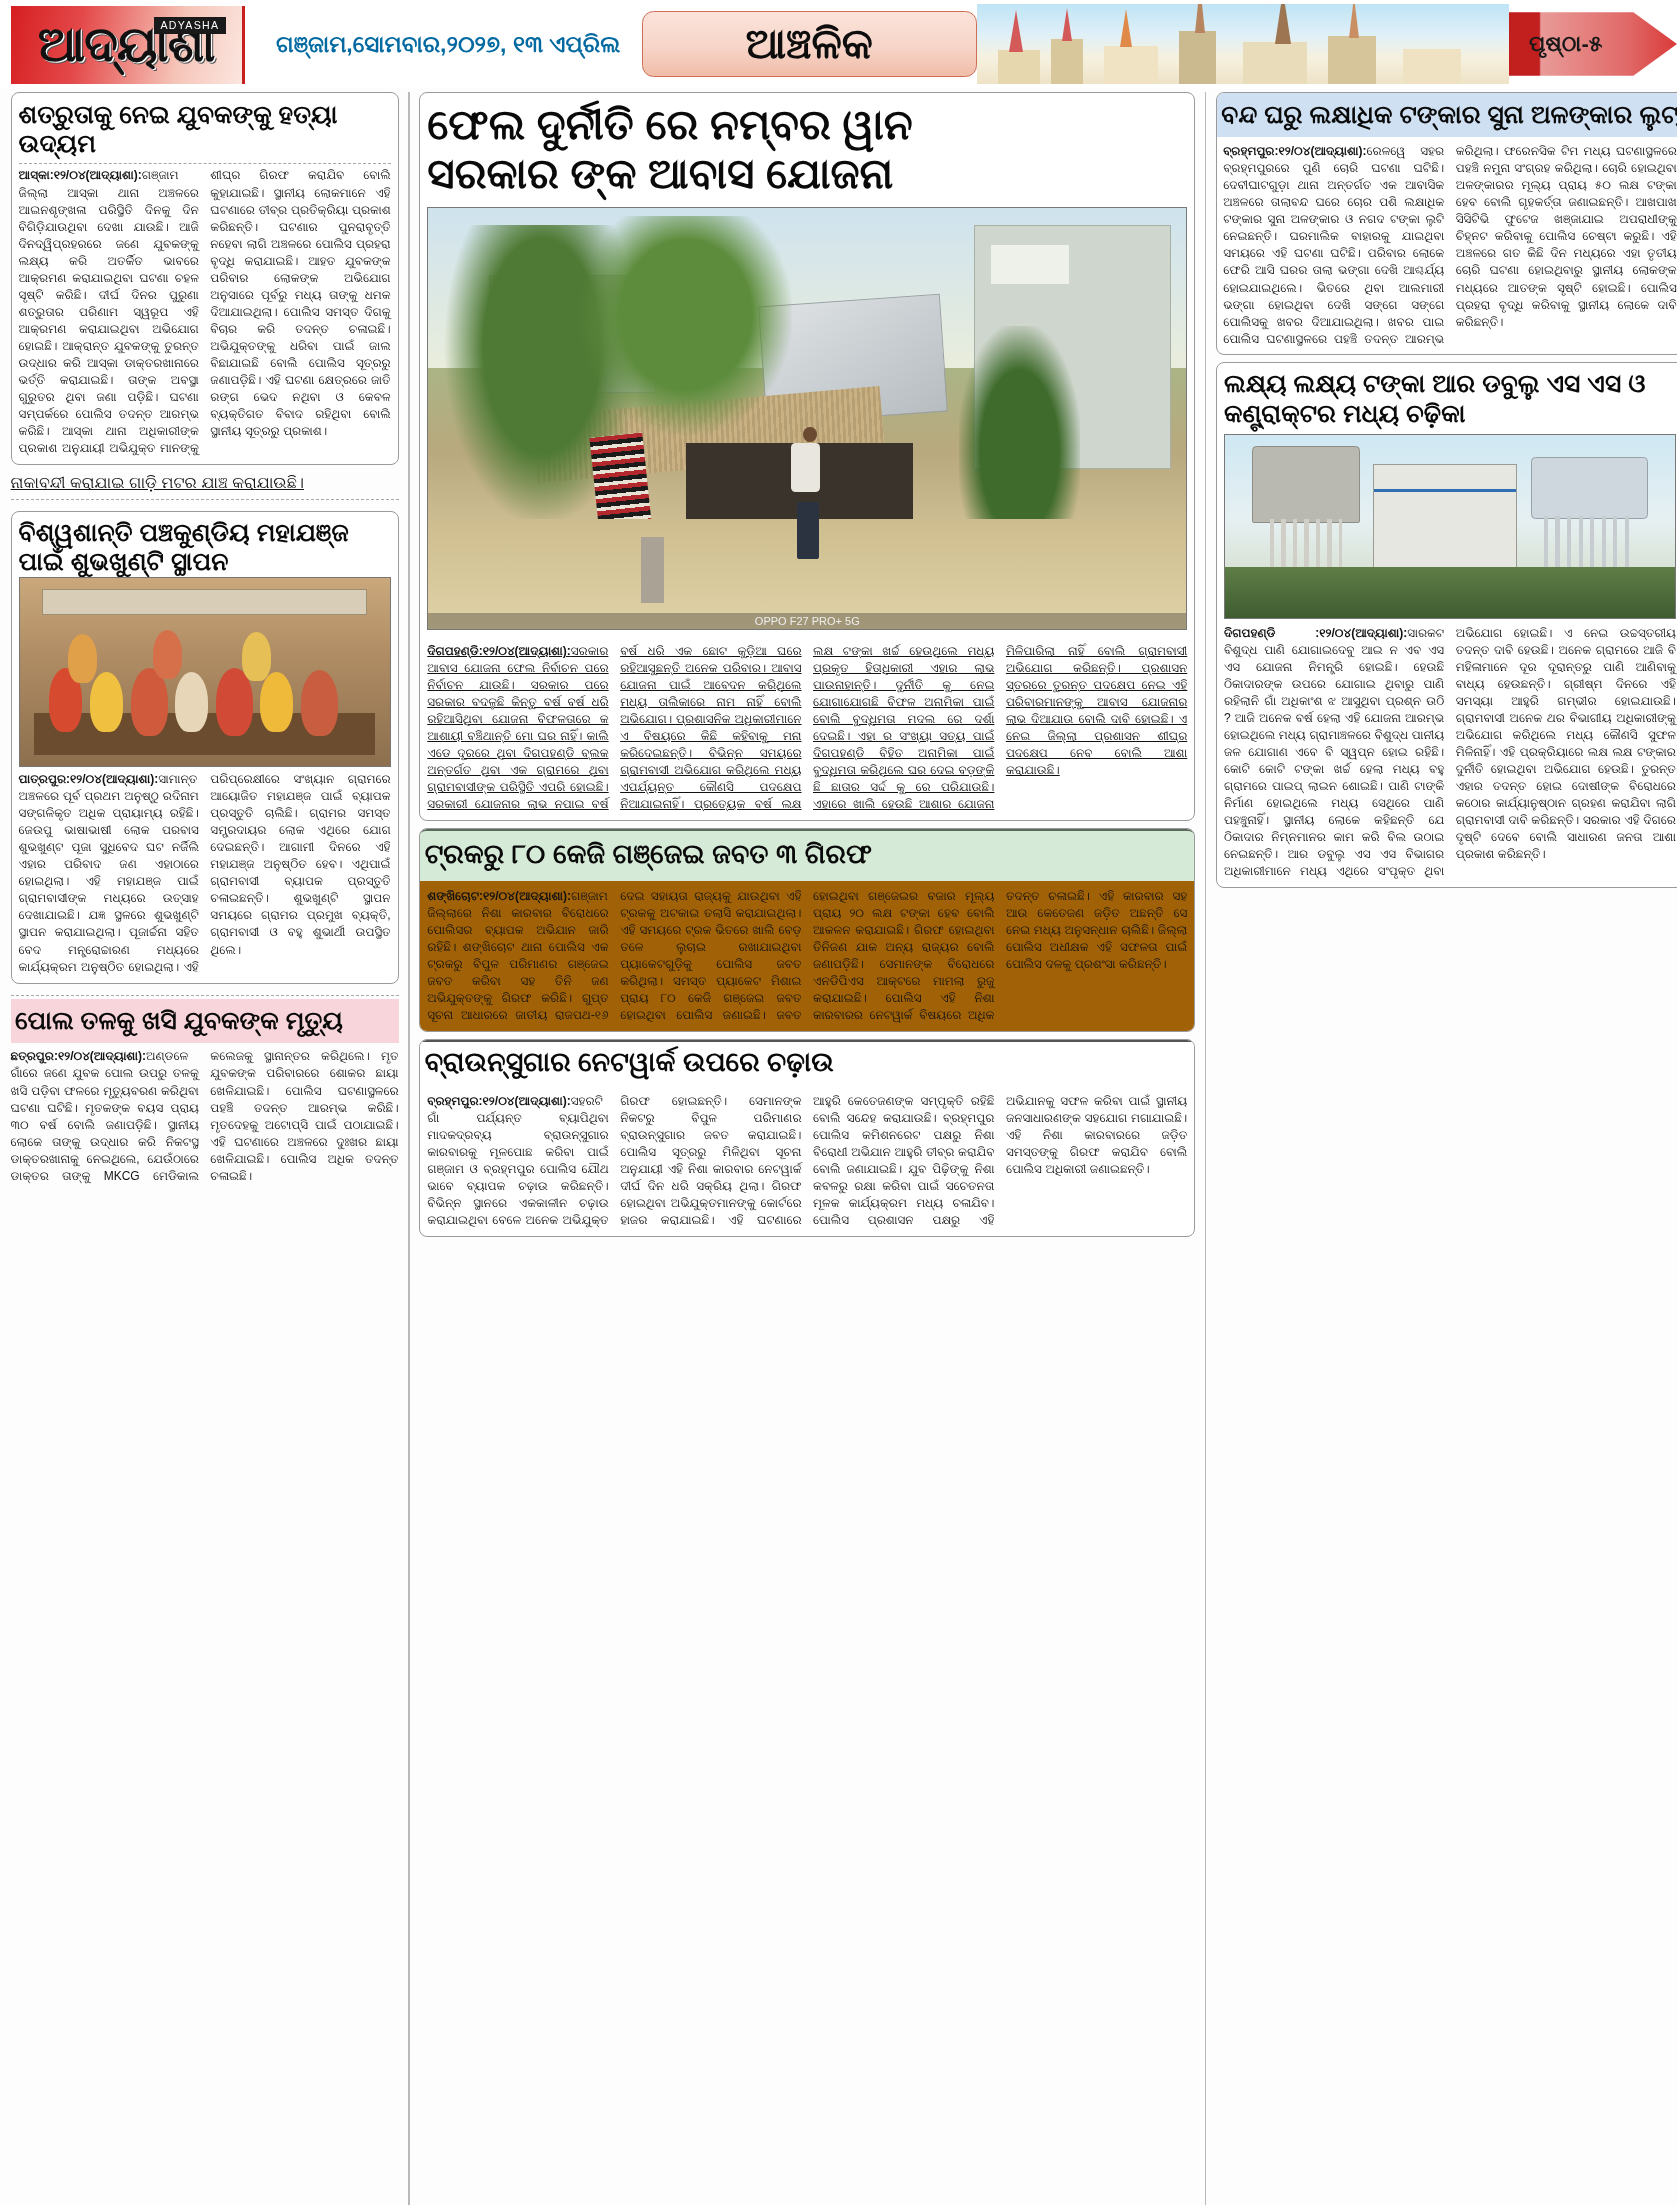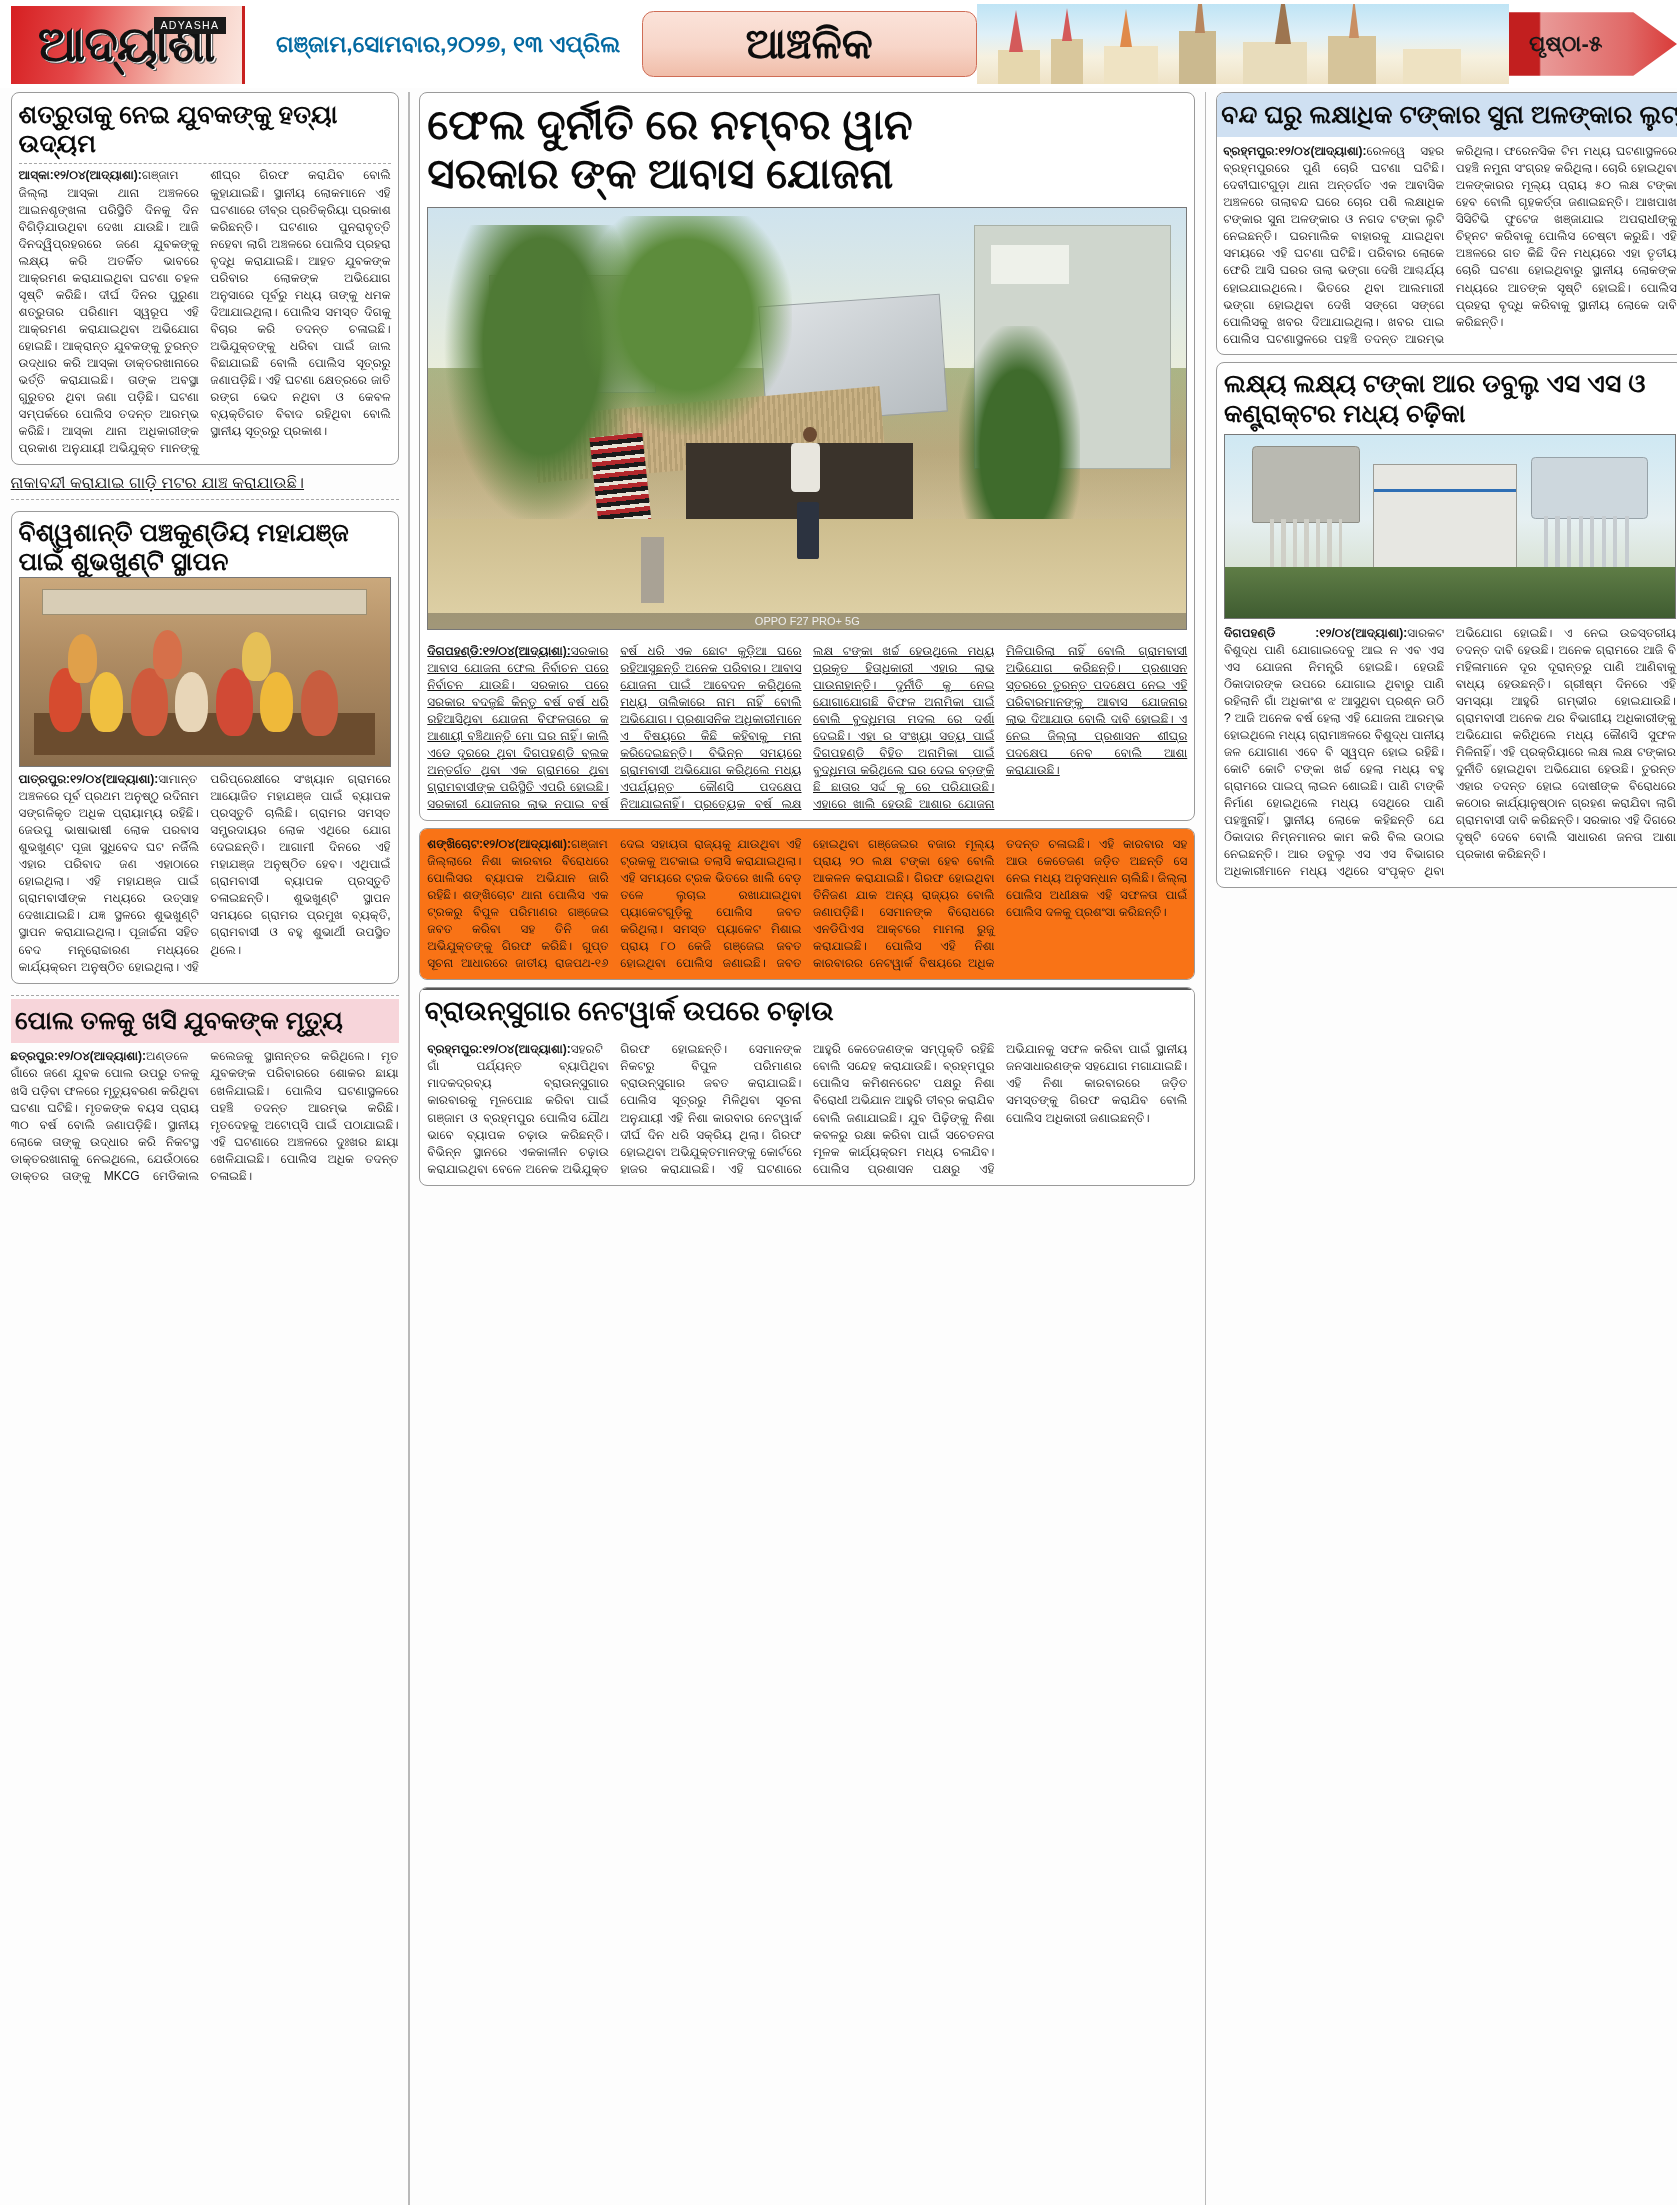--- a/index.html
+++ b/index.html
@@ -351,21 +351,22 @@
           <div class="man-legs"></div>
           <div class="cap">OPPO F27 PRO+ 5G</div>
         </div>
 
         <div class="body-cols c4" style="margin-top:13px;text-decoration:underline;">
           <p><span class="byline">ଦିଗପହଣ୍ଡି:୧୨/୦୪(ଆଦ୍ୟାଶା):</span><span>ସରକାର ଆବାସ ଯୋଜନା ଫେଲ ନିର୍ବାଚନ ପରେ ନିର୍ବାଚନ ଯାଉଛି। ସରକାର ପରେ ସରକାର ବଦଳୁଛି କିନ୍ତୁ ବର୍ଷ ବର୍ଷ ଧରି ରହିଆସିଥିବା ଯୋଜନା ବିଫଳତାରେ କ ଆଶାୟୀ ବଞ୍ଚିଥାନ୍ତି ମୋ ଘର ନାହିଁ। କାଲି ଏଡେ ଦୂରରେ ଥିବା ଦିଗପହଣ୍ଡି ବ୍ଲକ ଅନ୍ତର୍ଗତ ଥିବା ଏକ ଗ୍ରାମରେ ଥିବା ଗ୍ରାମବାସୀଙ୍କ ପରିସ୍ଥିତି ଏପରି ହୋଇଛି। ସରକାରୀ ଯୋଜନାର ଲାଭ ନପାଇ ବର୍ଷ ବର୍ଷ ଧରି ଏକ ଛୋଟ କୁଡ଼ିଆ ଘରେ ରହିଆସୁଛନ୍ତି ଅନେକ ପରିବାର। ଆବାସ ଯୋଜନା ପାଇଁ ଆବେଦନ କରିଥିଲେ ମଧ୍ୟ ତାଲିକାରେ ନାମ ନାହିଁ ବୋଲି ଅଭିଯୋଗ। ପ୍ରଶାସନିକ ଅଧିକାରୀମାନେ ଏ ବିଷୟରେ କିଛି କହିବାକୁ ମନା କରିଦେଇଛନ୍ତି। ବିଭିନ୍ନ ସମୟରେ ଗ୍ରାମବାସୀ ଅଭିଯୋଗ କରିଥିଲେ ମଧ୍ୟ ଏପର୍ଯ୍ୟନ୍ତ କୌଣସି ପଦକ୍ଷେପ ନିଆଯାଇନାହିଁ। ପ୍ରତ୍ୟେକ ବର୍ଷ ଲକ୍ଷ ଲକ୍ଷ ଟଙ୍କା ଖର୍ଚ୍ଚ ହେଉଥିଲେ ମଧ୍ୟ ପ୍ରକୃତ ହିତାଧିକାରୀ ଏହାର ଲାଭ ପାଉନାହାନ୍ତି। ଦୁର୍ନୀତି କୁ ନେଇ ଯୋଗାଯୋଗଛି ବିଫଳ ଅନାମିକା ପାଇଁ ବୋଲି ବୁଦ୍ଧିମତା ମଦଲ ରେ ଦର୍ଶା ଦେଇଛି। ଏହା ର ସଂଖ୍ୟା ସତ୍ୟ ପାଇଁ ଦିଗପହଣ୍ଡି ବିହିତ ଅନାମିକା ପାଇଁ ବୁଦ୍ଧିମତା କରିଥିଲେ ଘର ଦେଇ ବଡ଼ଙ୍କି ଛି ଛାତାର ସର୍ଦ୍ଦ କୁ ରେ ପରିଯାଉଛି। ଏହାରେ ଖାଲି ହେଉଛି ଆଶାର ଯୋଜନା ମିଳିପାରିଲା ନାହିଁ ବୋଲି ଗ୍ରାମବାସୀ ଅଭିଯୋଗ କରିଛନ୍ତି। ପ୍ରଶାସନ ସ୍ତରରେ ତୁରନ୍ତ ପଦକ୍ଷେପ ନେଇ ଏହି ପରିବାରମାନଙ୍କୁ ଆବାସ ଯୋଜନାର ଲାଭ ଦିଆଯାଉ ବୋଲି ଦାବି ହୋଇଛି। ଏ ନେଇ ଜିଲ୍ଲା ପ୍ରଶାସନ ଶୀଘ୍ର ପଦକ୍ଷେପ ନେବ ବୋଲି ଆଶା କରାଯାଉଛି।</span></p>
         </div>
       </div>
 
       <div class="box" style="padding:0;overflow:hidden;">
-        <div class="body-cols c4" style="padding:7px;background:#f97316;">
+        <div class="hl hl-md hl-band-green">ଟ୍ରକରୁ ୮୦ କେଜି ଗଞ୍ଜେଇ ଜବତ ୩ ଗିରଫ</div>
+        <div class="body-cols c4" style="padding:7px;background:#a16207;">
           <p><span class="byline">ଶଙ୍ଖିଚୋଟ:୧୨/୦୪(ଆଦ୍ୟାଶା):</span><span>ଗଞ୍ଜାମ ଜିଲ୍ଲାରେ ନିଶା କାରବାର ବିରୋଧରେ ପୋଲିସର ବ୍ୟାପକ ଅଭିଯାନ ଜାରି ରହିଛି। ଶଙ୍ଖିଚୋଟ ଥାନା ପୋଲିସ ଏକ ଟ୍ରକରୁ ବିପୁଳ ପରିମାଣର ଗଞ୍ଜେଇ ଜବତ କରିବା ସହ ତିନି ଜଣ ଅଭିଯୁକ୍ତଙ୍କୁ ଗିରଫ କରିଛି। ଗୁପ୍ତ ସୂଚନା ଆଧାରରେ ଜାତୀୟ ରାଜପଥ-୧୬ ଦେଇ ସହାୟତା ରାଜ୍ୟକୁ ଯାଉଥିବା ଏହି ଟ୍ରକକୁ ଅଟକାଇ ତଲାସି କରାଯାଇଥିଲା। ଏହି ସମୟରେ ଟ୍ରକ ଭିତରେ ଖାଲି ବେଡ଼ ତଳେ ଲୁଚାଇ ରଖାଯାଇଥିବା ପ୍ୟାକେଟଗୁଡ଼ିକୁ ପୋଲିସ ଜବତ କରିଥିଲା। ସମସ୍ତ ପ୍ୟାକେଟ ମିଶାଇ ପ୍ରାୟ ୮୦ କେଜି ଗଞ୍ଜେଇ ଜବତ ହୋଇଥିବା ପୋଲିସ ଜଣାଇଛି। ଜବତ ହୋଇଥିବା ଗଞ୍ଜେଇର ବଜାର ମୂଲ୍ୟ ପ୍ରାୟ ୨୦ ଲକ୍ଷ ଟଙ୍କା ହେବ ବୋଲି ଆକଳନ କରାଯାଇଛି। ଗିରଫ ହୋଇଥିବା ତିନିଜଣ ଯାକ ଅନ୍ୟ ରାଜ୍ୟର ବୋଲି ଜଣାପଡ଼ିଛି। ସେମାନଙ୍କ ବିରୋଧରେ ଏନଡିପିଏସ ଆକ୍ଟରେ ମାମଲା ରୁଜୁ କରାଯାଇଛି। ପୋଲିସ ଏହି ନିଶା କାରବାରର ନେଟୱାର୍କ ବିଷୟରେ ଅଧିକ ତଦନ୍ତ ଚଳାଇଛି। ଏହି କାରବାର ସହ ଆଉ କେତେଜଣ ଜଡ଼ିତ ଅଛନ୍ତି ସେ ନେଇ ମଧ୍ୟ ଅନୁସନ୍ଧାନ ଚାଲିଛି। ଜିଲ୍ଲା ପୋଲିସ ଅଧୀକ୍ଷକ ଏହି ସଫଳତା ପାଇଁ ପୋଲିସ ଦଳକୁ ପ୍ରଶଂସା କରିଛନ୍ତି।</span></p>
         </div>
       </div>
 
       <div class="box" style="padding:0;overflow:hidden;">
         <div class="hl hl-md hl-band-white">ବ୍ରାଉନ୍ସୁଗାର ନେଟୱାର୍କ ଉପରେ ଚଢ଼ାଉ</div>
         <div class="body-cols c4" style="padding:7px;">
           <p><span class="byline">ବ୍ରହ୍ମପୁର:୧୨/୦୪(ଆଦ୍ୟାଶା):</span><span>ସହରଟି ଗାଁ ପର୍ଯ୍ୟନ୍ତ ବ୍ୟାପିଥିବା ମାଦକଦ୍ରବ୍ୟ ବ୍ରାଉନ୍ସୁଗାର କାରବାରକୁ ମୂଳପୋଛ କରିବା ପାଇଁ ଗଞ୍ଜାମ ଓ ବ୍ରହ୍ମପୁର ପୋଲିସ ଯୌଥ ଭାବେ ବ୍ୟାପକ ଚଢ଼ାଉ କରିଛନ୍ତି। ବିଭିନ୍ନ ସ୍ଥାନରେ ଏକକାଳୀନ ଚଢ଼ାଉ କରାଯାଇଥିବା ବେଳେ ଅନେକ ଅଭିଯୁକ୍ତ ଗିରଫ ହୋଇଛନ୍ତି। ସେମାନଙ୍କ ନିକଟରୁ ବିପୁଳ ପରିମାଣର ବ୍ରାଉନ୍ସୁଗାର ଜବତ କରାଯାଇଛି। ପୋଲିସ ସୂତ୍ରରୁ ମିଳିଥିବା ସୂଚନା ଅନୁଯାୟୀ ଏହି ନିଶା କାରବାର ନେଟୱାର୍କ ଦୀର୍ଘ ଦିନ ଧରି ସକ୍ରିୟ ଥିଲା। ଗିରଫ ହୋଇଥିବା ଅଭିଯୁକ୍ତମାନଙ୍କୁ କୋର୍ଟରେ ହାଜର କରାଯାଇଛି। ଏହି ଘଟଣାରେ ଆହୁରି କେତେଜଣଙ୍କ ସମ୍ପୃକ୍ତି ରହିଛି ବୋଲି ସନ୍ଦେହ କରାଯାଉଛି। ବ୍ରହ୍ମପୁର ପୋଲିସ କମିଶନରେଟ ପକ୍ଷରୁ ନିଶା ବିରୋଧୀ ଅଭିଯାନ ଆହୁରି ତୀବ୍ର କରାଯିବ ବୋଲି ଜଣାଯାଇଛି। ଯୁବ ପିଢ଼ିଙ୍କୁ ନିଶା କବଳରୁ ରକ୍ଷା କରିବା ପାଇଁ ସଚେତନତା ମୂଳକ କାର୍ଯ୍ୟକ୍ରମ ମଧ୍ୟ ଚଳାଯିବ। ପୋଲିସ ପ୍ରଶାସନ ପକ୍ଷରୁ ଏହି ଅଭିଯାନକୁ ସଫଳ କରିବା ପାଇଁ ସ୍ଥାନୀୟ ଜନସାଧାରଣଙ୍କ ସହଯୋଗ ମଗାଯାଇଛି। ଏହି ନିଶା କାରବାରରେ ଜଡ଼ିତ ସମସ୍ତଙ୍କୁ ଗିରଫ କରାଯିବ ବୋଲି ପୋଲିସ ଅଧିକାରୀ ଜଣାଇଛନ୍ତି।</span></p>
         </div>
       </div>

